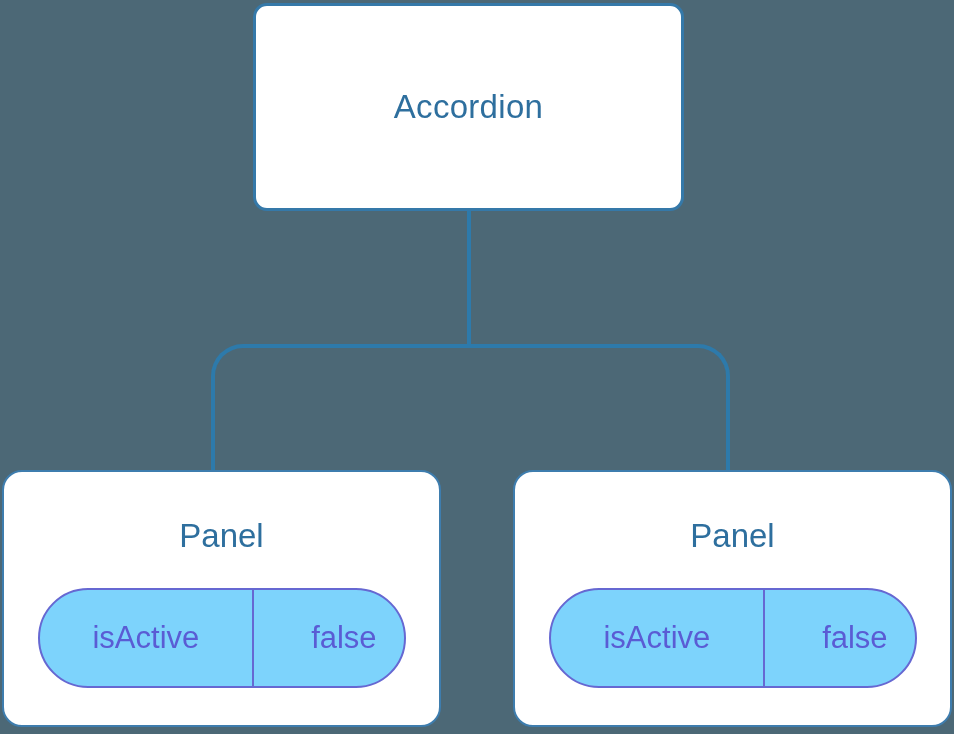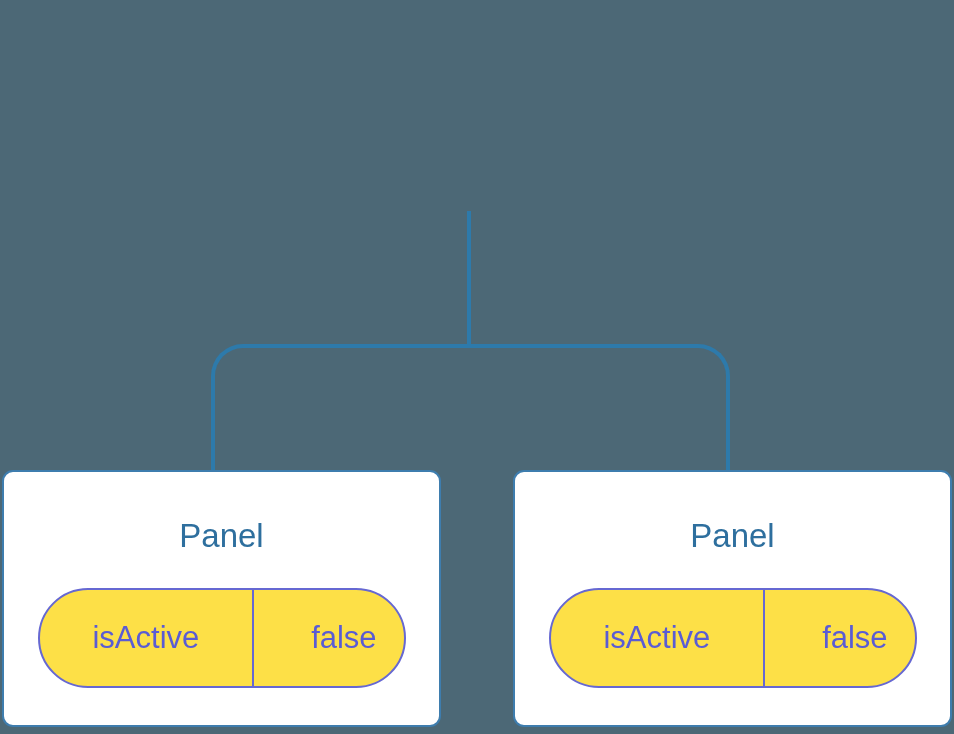--- a/index.html
+++ b/index.html
@@ -47,21 +47,21 @@
     border-radius: 32px 32px 0 0;
   }
 
   
   .panel-node {
     position: absolute;
     top: 470px;
     width: 439px; height: 257px;
     background: #ffffff;
     border: 2px solid #3E7DAE;
-    border-radius: 11px;
+    border-radius: 20px;
     box-sizing: border-box;
     display: flex; flex-direction: column; align-items: center;
   }
   .panel-node.left  { left: 2px; }
   .panel-node.right { left: 513px; }
 
   .panel-label {
     margin-top: 44px;
     font-size: 33px;
     font-weight: 500;
@@ -71,21 +71,21 @@
 
   
   .state-pill {
     margin-top: 32px;
     width: 368px; height: 100px;
     box-sizing: border-box;
     border: 2px solid #6668D2;
     border-radius: 50px;
     display: flex;
     overflow: hidden;
-    background: #fde047;
+    background: #7dd3fc;
   }
   .state-key {
     flex: 0 0 59%;
     box-sizing: border-box;
     border-right: 2px solid #6668D2;
     display: flex; align-items: center; justify-content: center;
   }
   .state-value {
     flex: 1 1 auto;
     display: flex; align-items: center; justify-content: center; margin-left: 30px;
@@ -94,20 +94,23 @@
     font-size: 31px;
     font-weight: 400;
     color: #5A5CD4;
   }
 </style>
 </head>
 <body>
 
 <div class="stage">
 
+  <div class="root-node">
+    <span class="node-label">Accordion</span>
+  </div>
 
   <div class="stem"></div>
   <div class="bracket"></div>
 
   <div class="panel-node left">
     <span class="panel-label">Panel</span>
     <div class="state-pill">
       <div class="state-key">
         <span class="state-text">isActive</span>
       </div>

